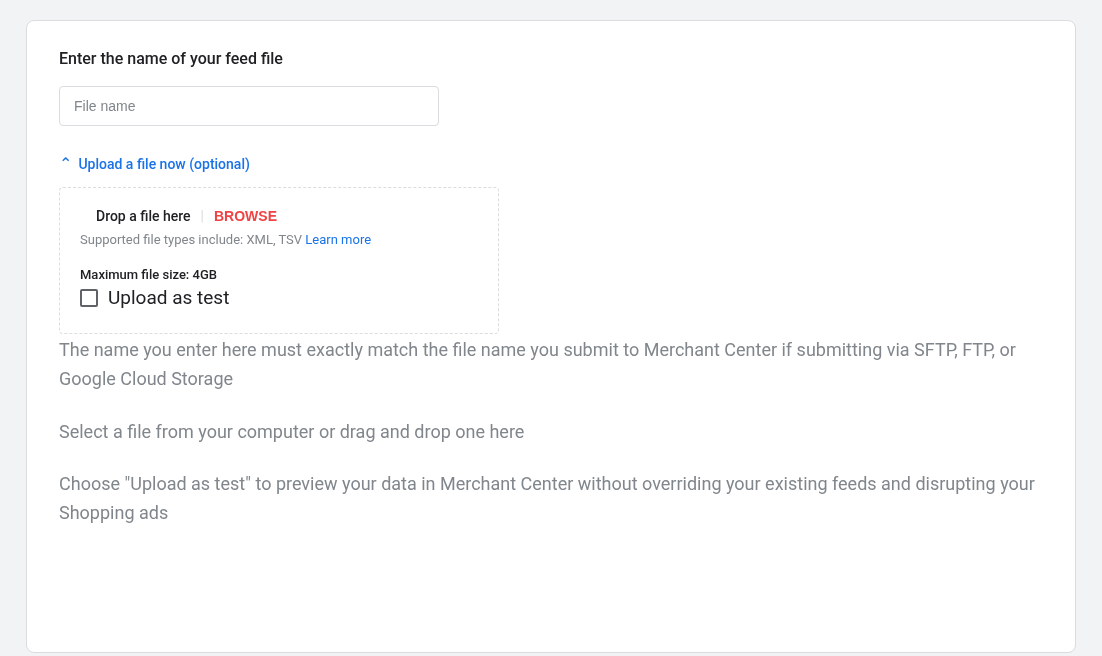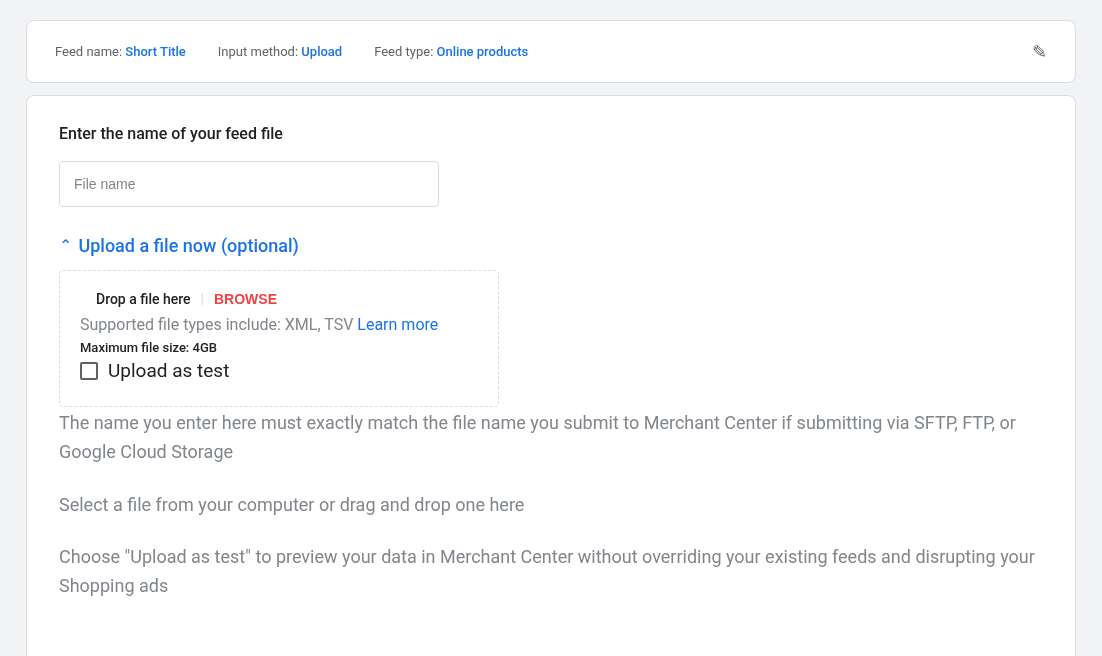--- a/index.html
+++ b/index.html
@@ -68,21 +68,21 @@
     .section-title {
       font-size: 16px;
       font-weight: 500;
       color: #202124;
       margin-bottom: 18px;
     }
 
     .file-name-input {
       width: 100%;
       max-width: 380px;
-      height: 46px;
+      height: 40px;
       border: 1px solid #dadce0;
       border-radius: 4px;
       padding: 0 14px;
       font-size: 14px;
       color: #202124;
       outline: none;
       background: #fff;
     }
 
     .file-name-input::placeholder {
@@ -101,21 +101,21 @@
       cursor: pointer;
     }
 
     .chevron-up {
       color: #1a73e8;
       font-size: 16px;
     }
 
     .upload-toggle-label {
       color: #1a73e8;
-      font-size: 18px;
+      font-size: 14px;
       font-weight: 500;
       position: relative;
     }
 
     .drop-zone {
       border: 1.5px dashed #dadce0;
       border-radius: 4px;
       padding: 20px 20px 24px 20px;
       max-width: 440px;
     }
@@ -145,23 +145,23 @@
       font-weight: 600;
       font-size: 14px;
       cursor: pointer;
       text-decoration: none;
       background: none;
       border: none;
       padding: 0;
     }
 
     .supported-types {
-      font-size: 16px;
+      font-size: 13px;
       color: #80868b;
-      margin-bottom: 6px;
+      margin-bottom: 20px;
     }
 
     .learn-more {
       color: #1a73e8;
       text-decoration: none;
     }
 
     .max-size {
       font-size: 13px;
       color: #202124;
@@ -253,37 +253,20 @@
 
     .right-hint-block {
       margin-bottom: 24px;
     }
   </style>
 </head>
 <body>
 
 <div class="page-wrapper">
 
-  <div class="card info-card">
-    <div class="info-card-left">
-      <span class="info-item">
-        <span>Feed name:</span>
-        <span class="value">Short Title</span>
-      </span>
-      <span class="info-item">
-        <span>Input method:</span>
-        <span class="value">Upload</span>
-      </span>
-      <span class="info-item">
-        <span>Feed type:</span>
-        <span class="value">Online products</span>
-      </span>
-    </div>
-    <span class="edit-icon">✎</span>
-  </div>
 
   <div class="card main-card">
     <div class="main-inner">
       <div class="main-left">
         <div class="section-title">Enter the name of your feed file</div>
         <input class="file-name-input" type="text" placeholder="File name" style="">
 
         
         <div class="upload-section">
           <div class="upload-toggle">

